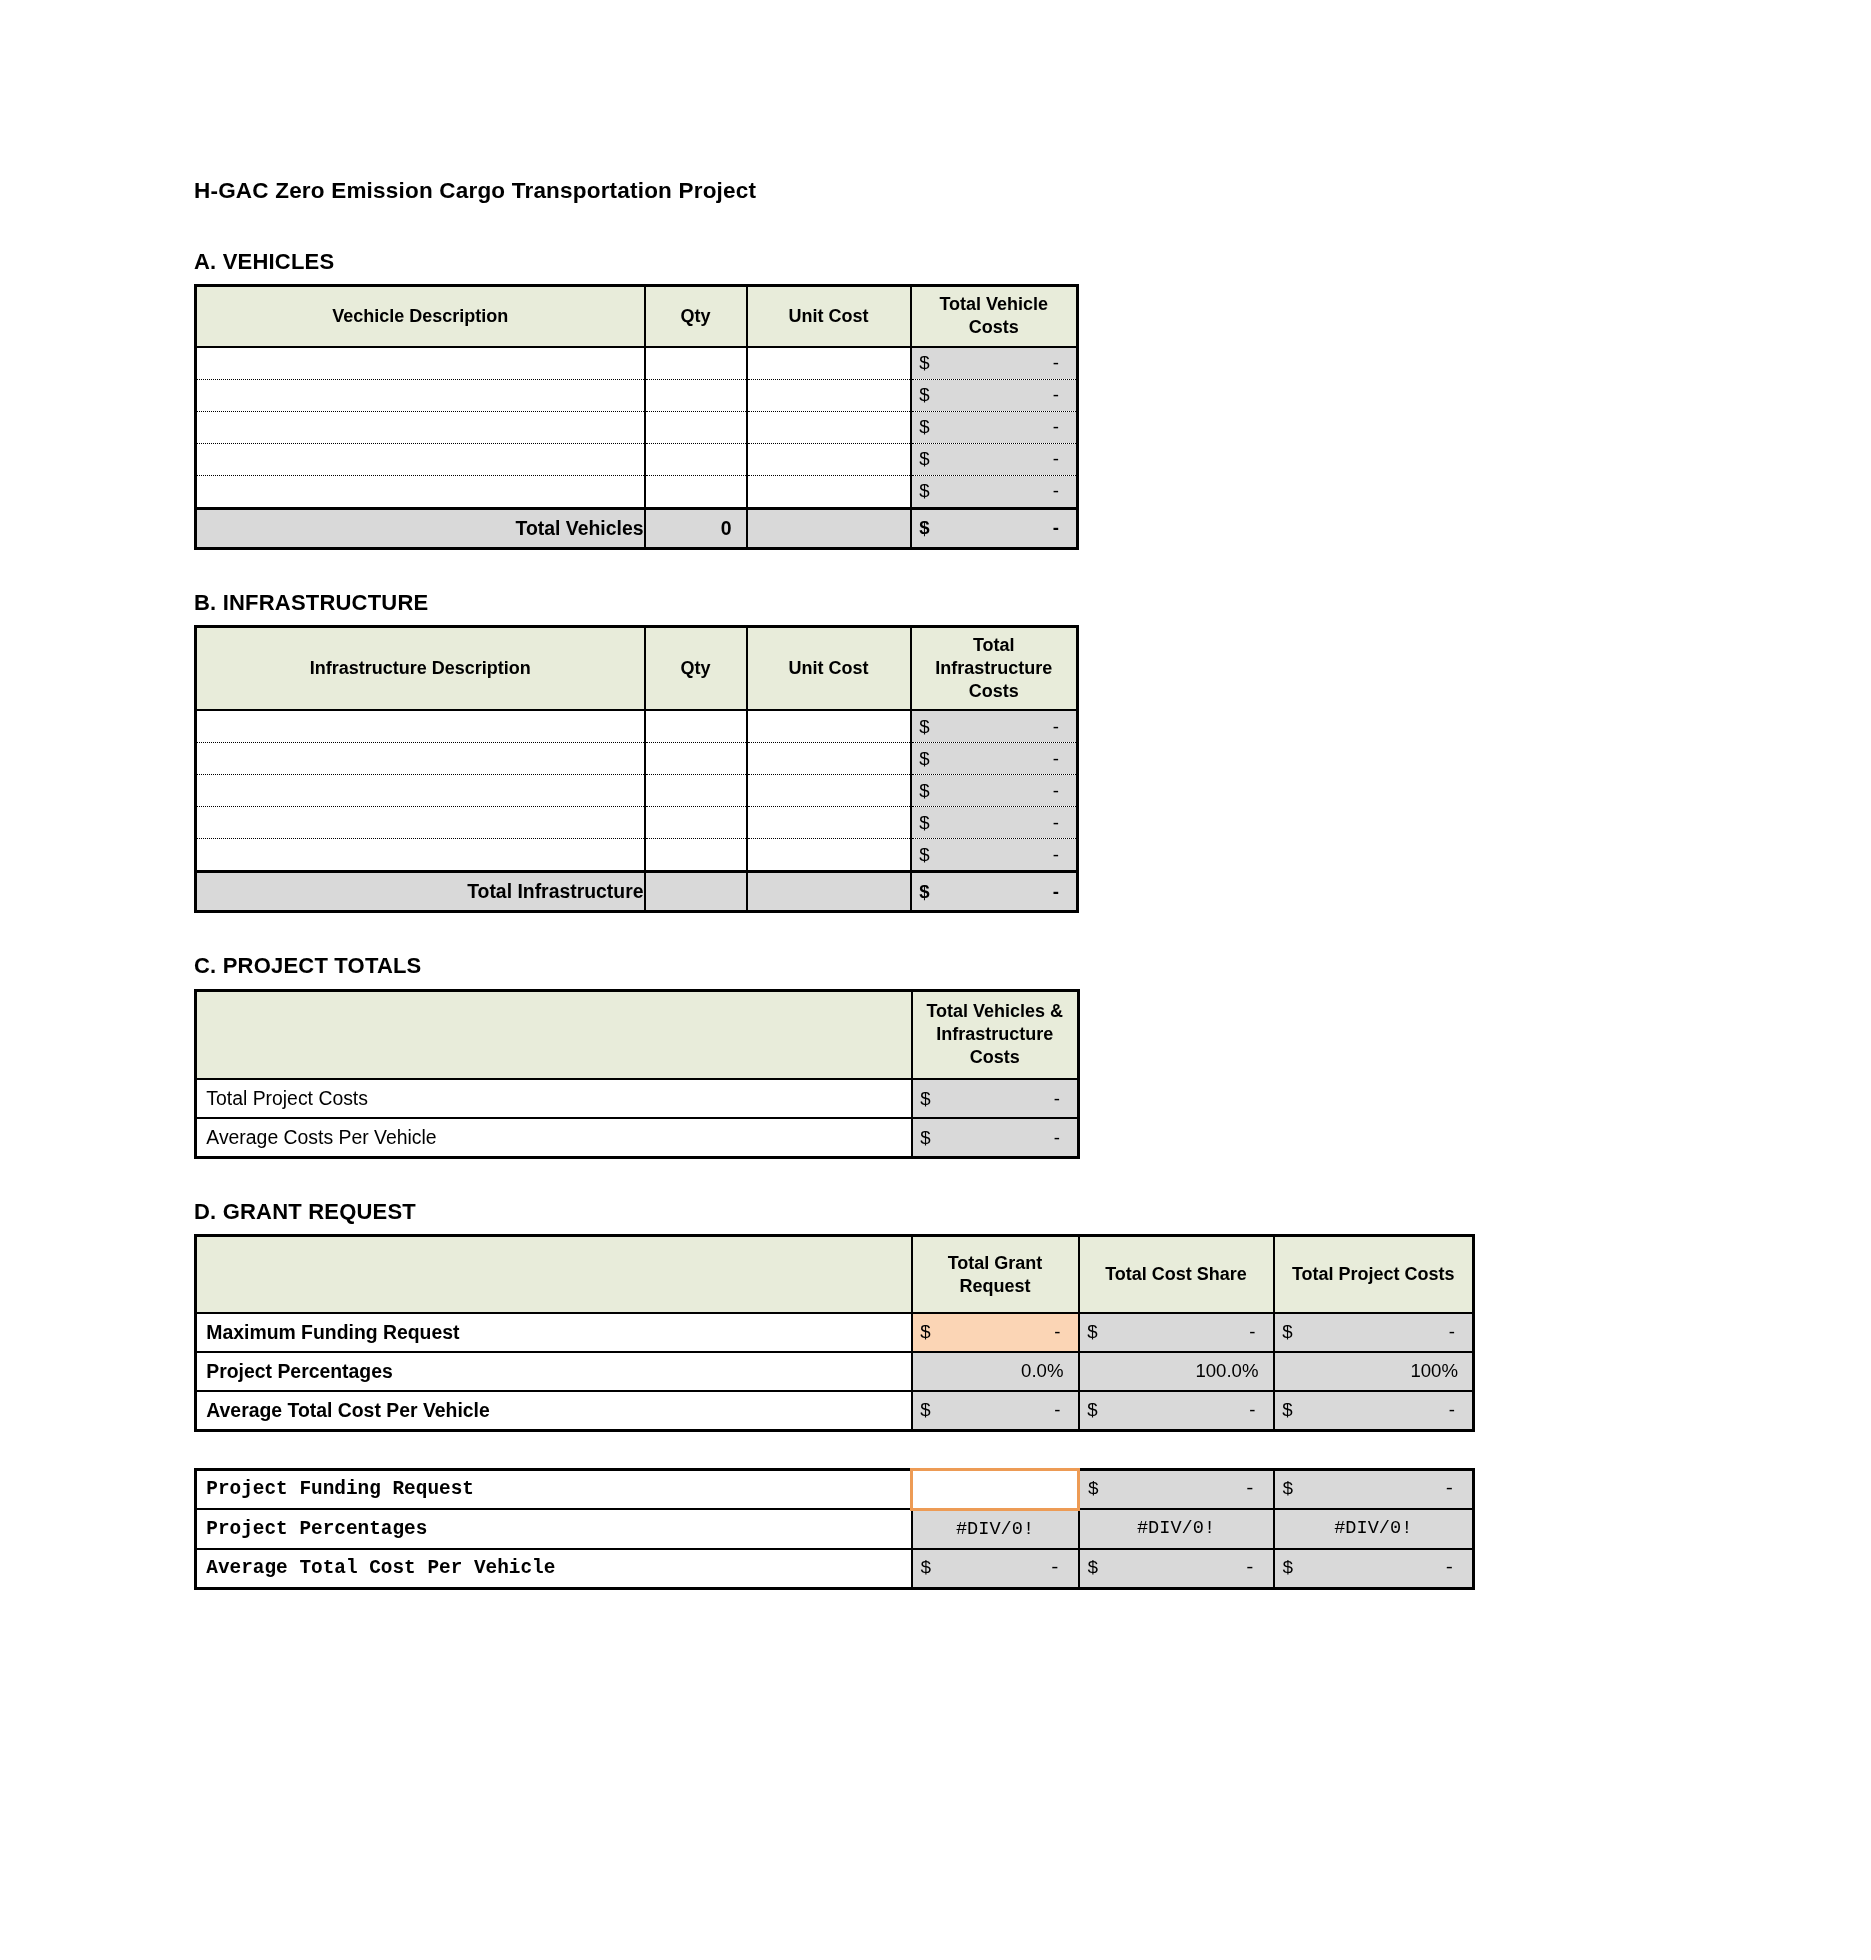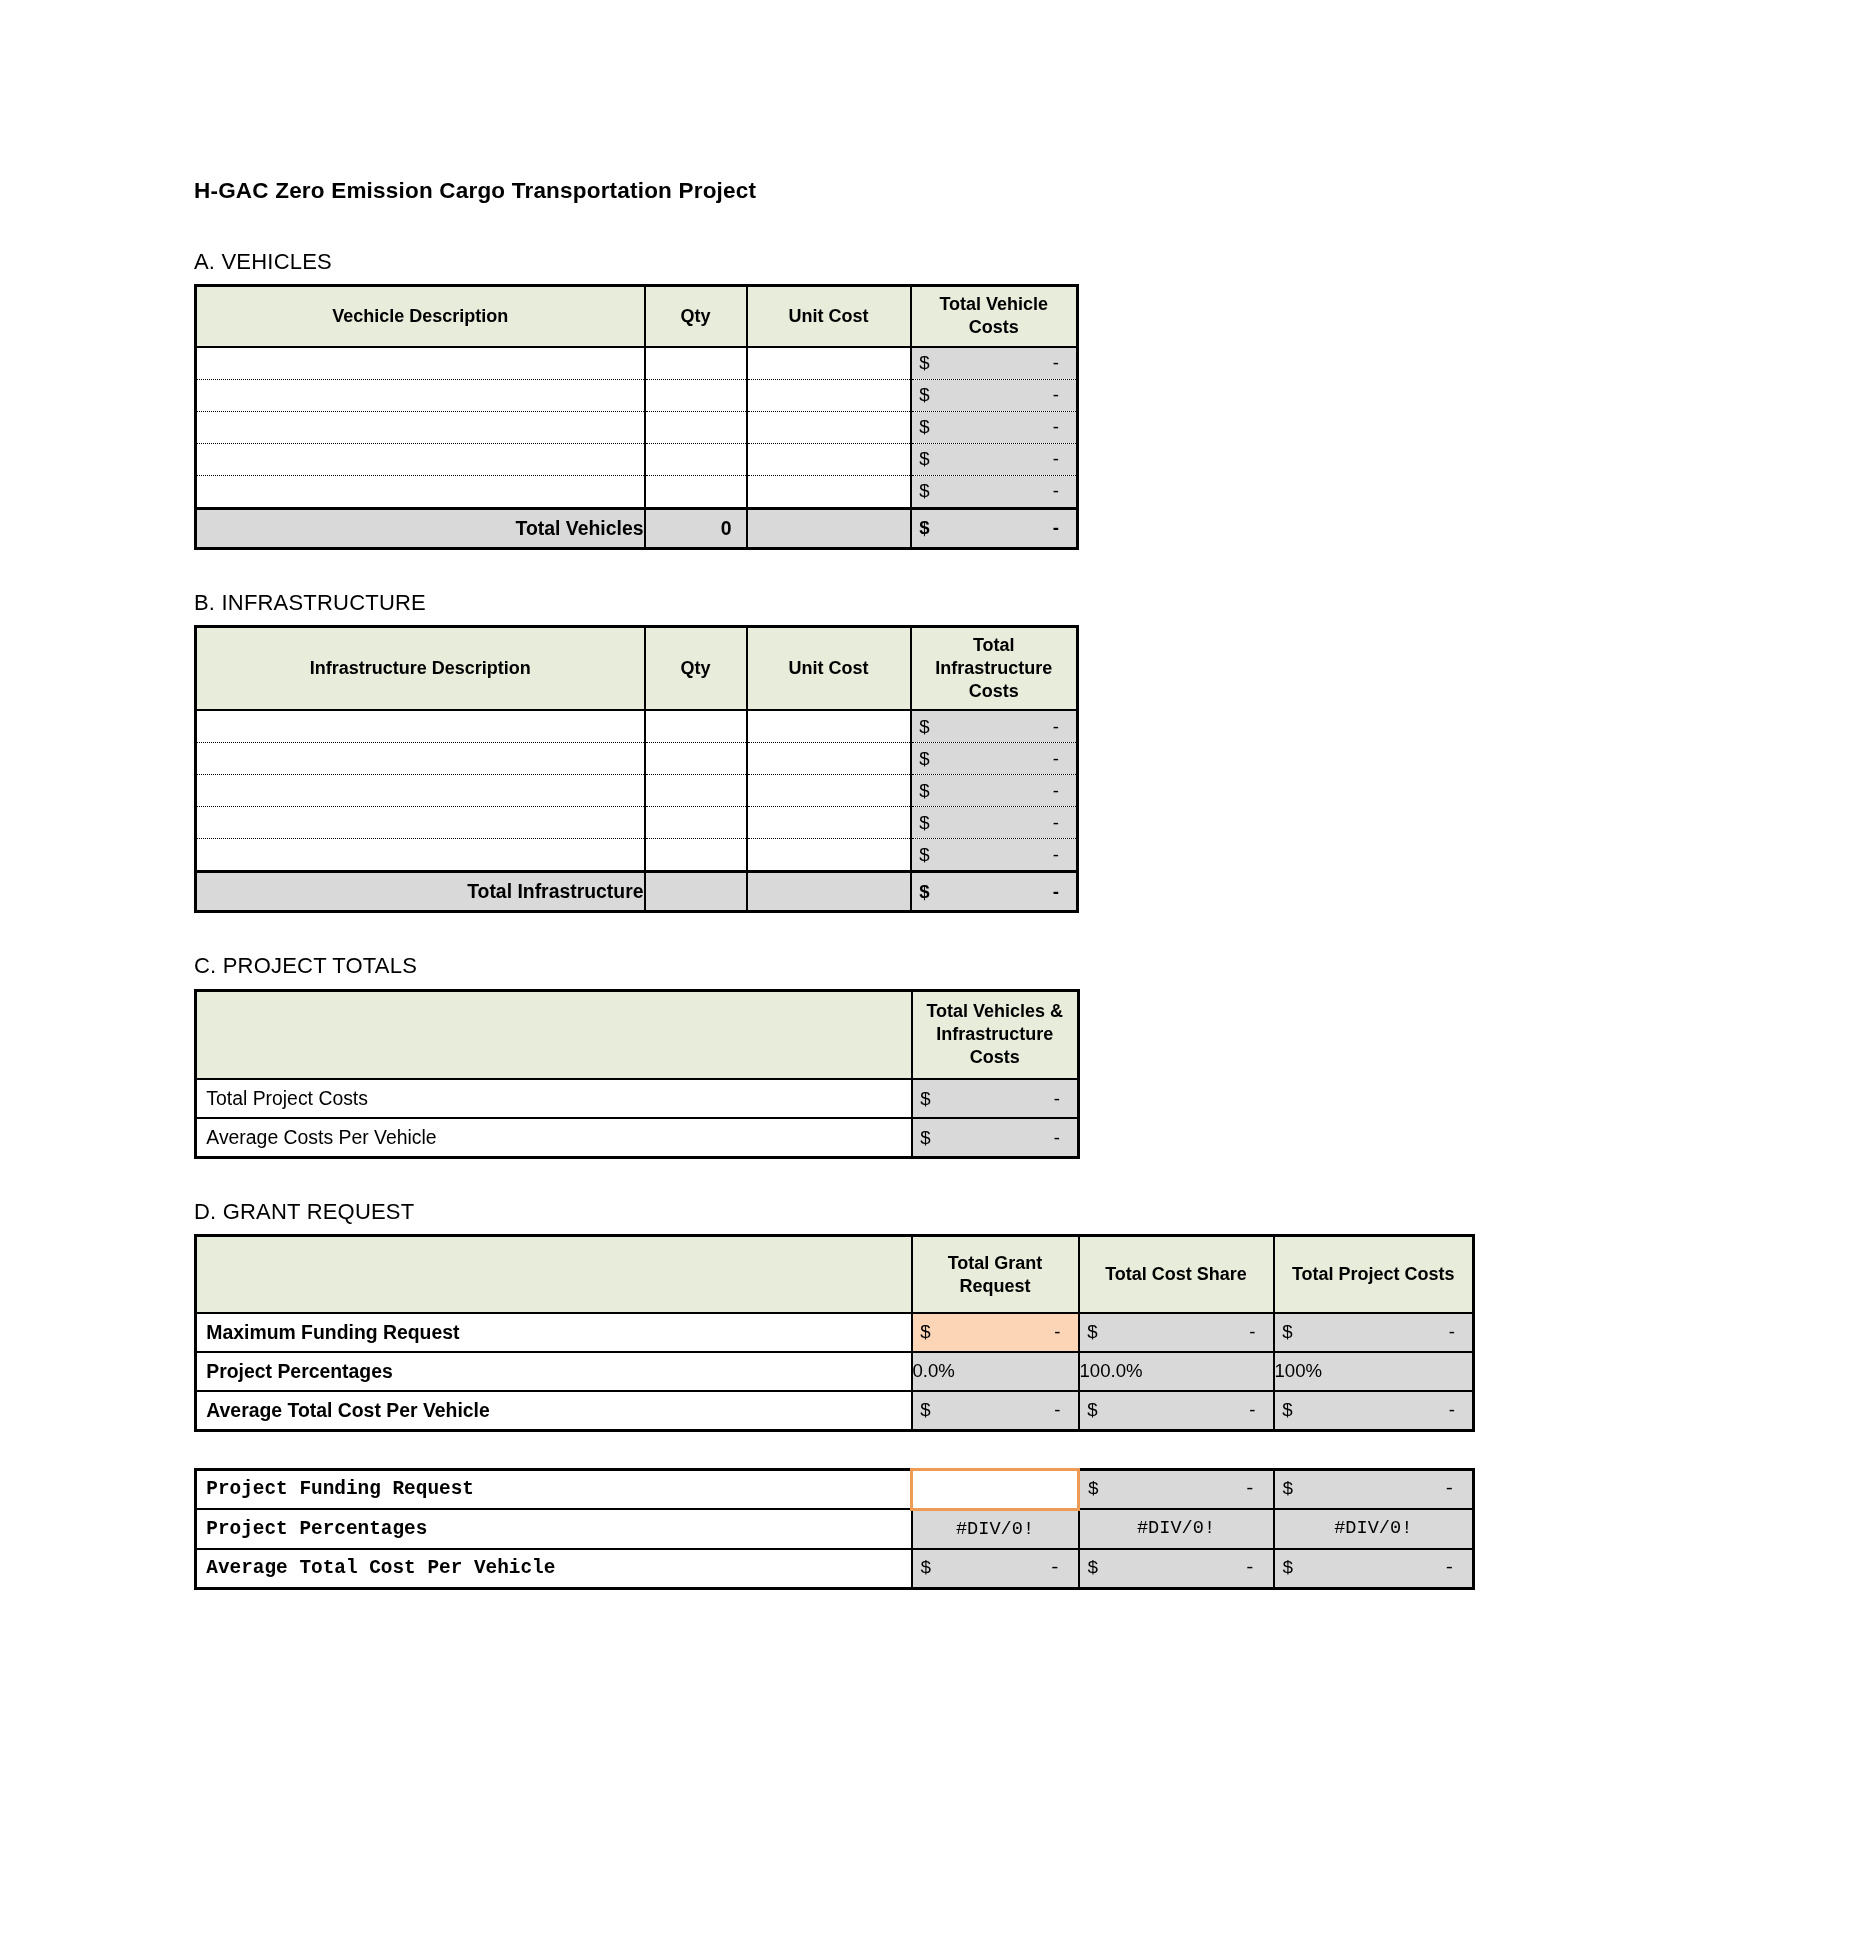--- a/index.html
+++ b/index.html
@@ -21,21 +21,21 @@
     width: 1549px;
   }
   .doc-title {
     font-size: 22.5px;
     font-weight: bold;
     line-height: 37px;
     letter-spacing: 0.2px;
   }
   .section-title {
     font-size: 22px;
-    font-weight: normal;
+    font-weight: bold;
     margin-top: 40px;
     margin-bottom: 9.3px;
     letter-spacing: 0.2px;
   }
   table {
     border-collapse: collapse;
     table-layout: fixed;
   }
   td, th {
     padding: 0;
@@ -135,21 +135,21 @@
   .d-lastrow .d-lbl, .d-lastrow .d-val { border-bottom: none; }
   .highlight-orange {
     background: #fbd5b5;
   }
   .input-box {
     background: #ffffff;
     border: 3.9px solid #ed9b55 !important;
     border-radius: 2.3px;
   }
   .pct {
-    text-align: left;
+    text-align: right;
     padding-right: 14px;
     font-size: 18.6px;
   }
   .divtext {
     text-align: center;
     font-size: 18.6px;
   }
   .spacer { height: 36px; }
 </style>
 </head>

